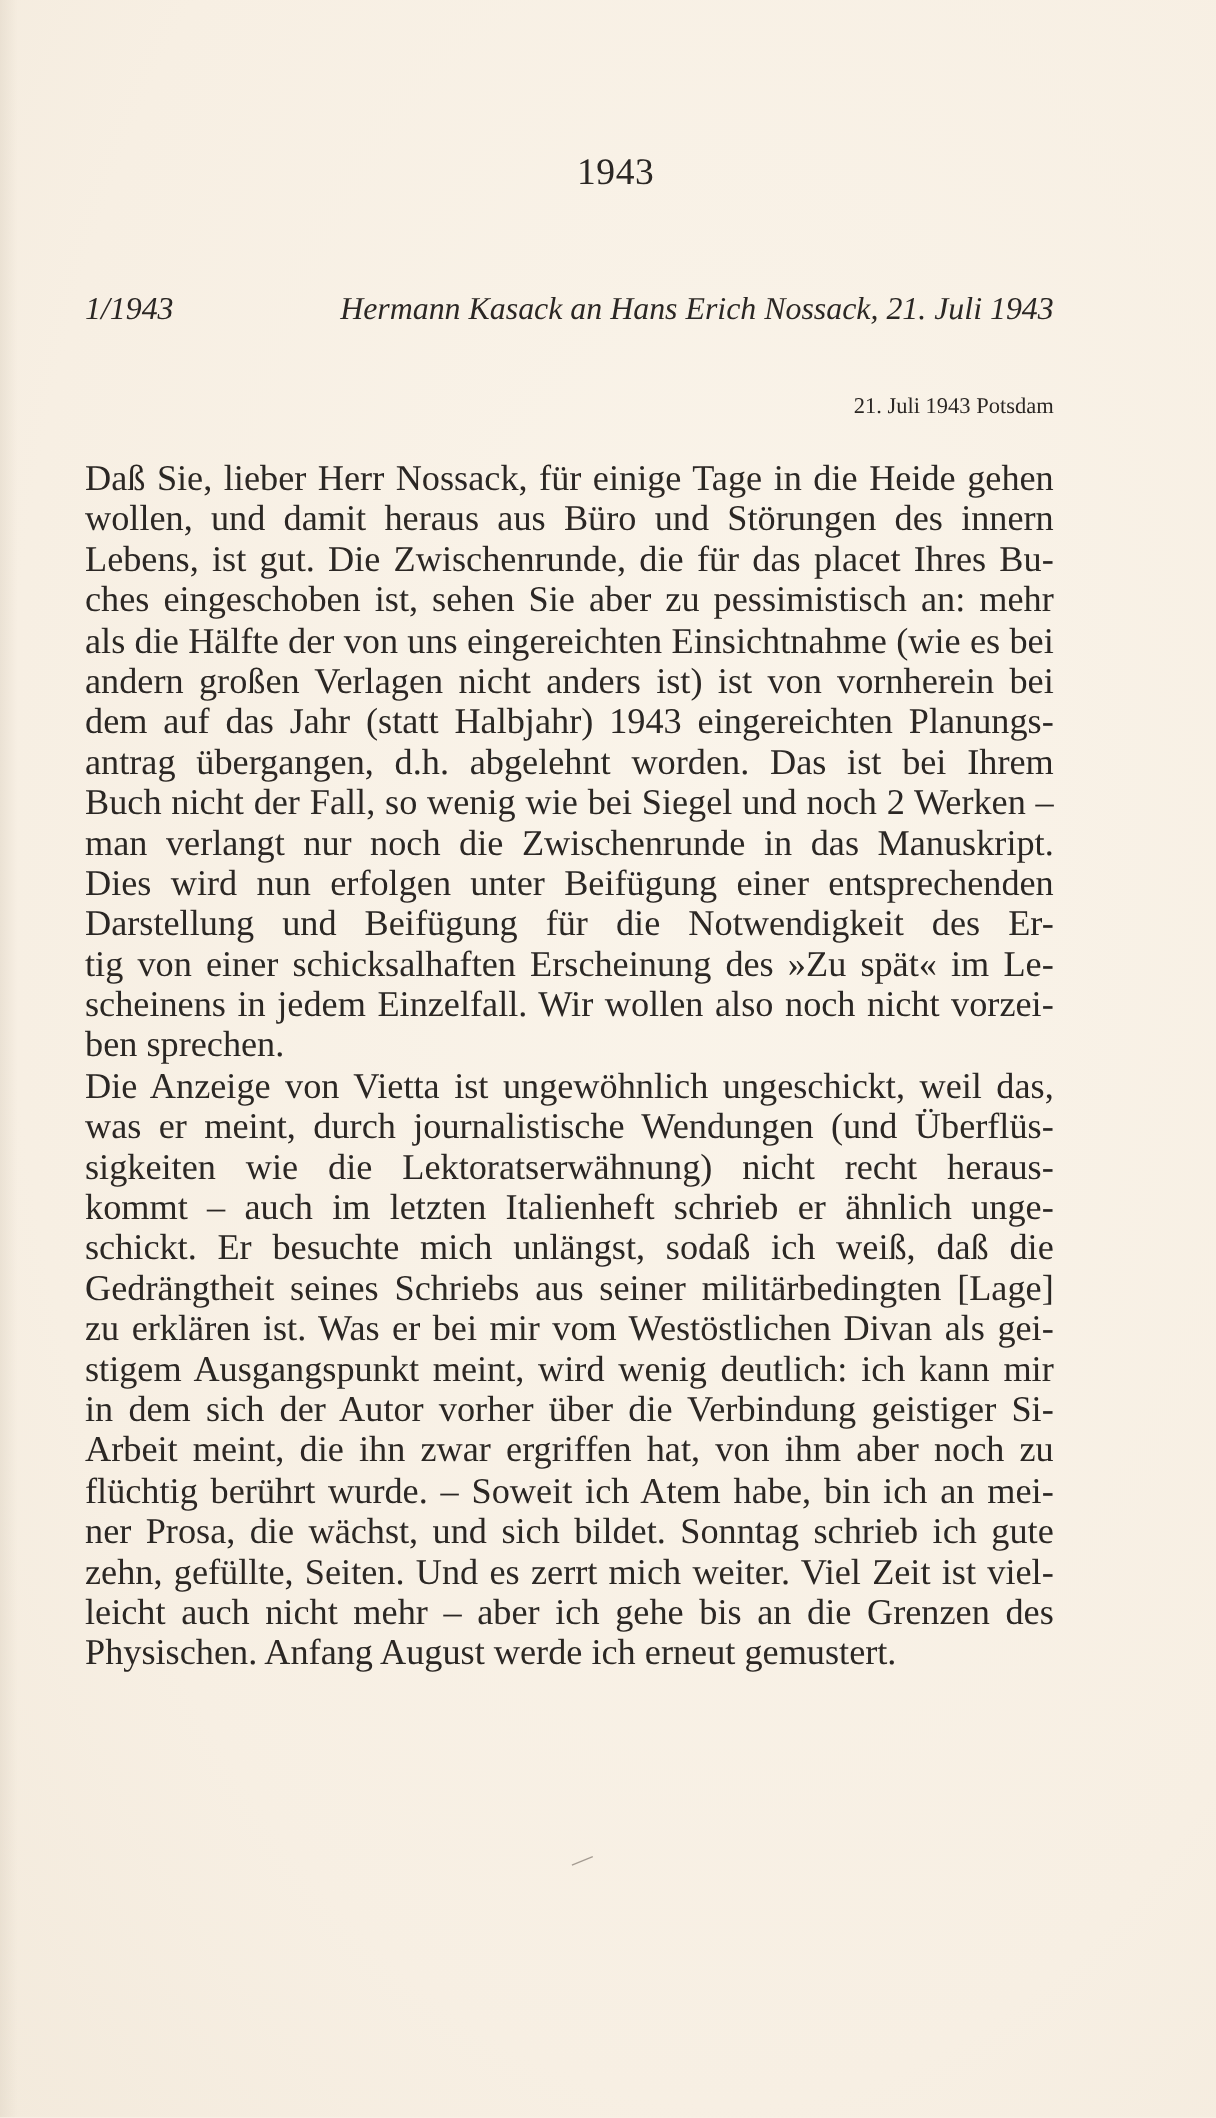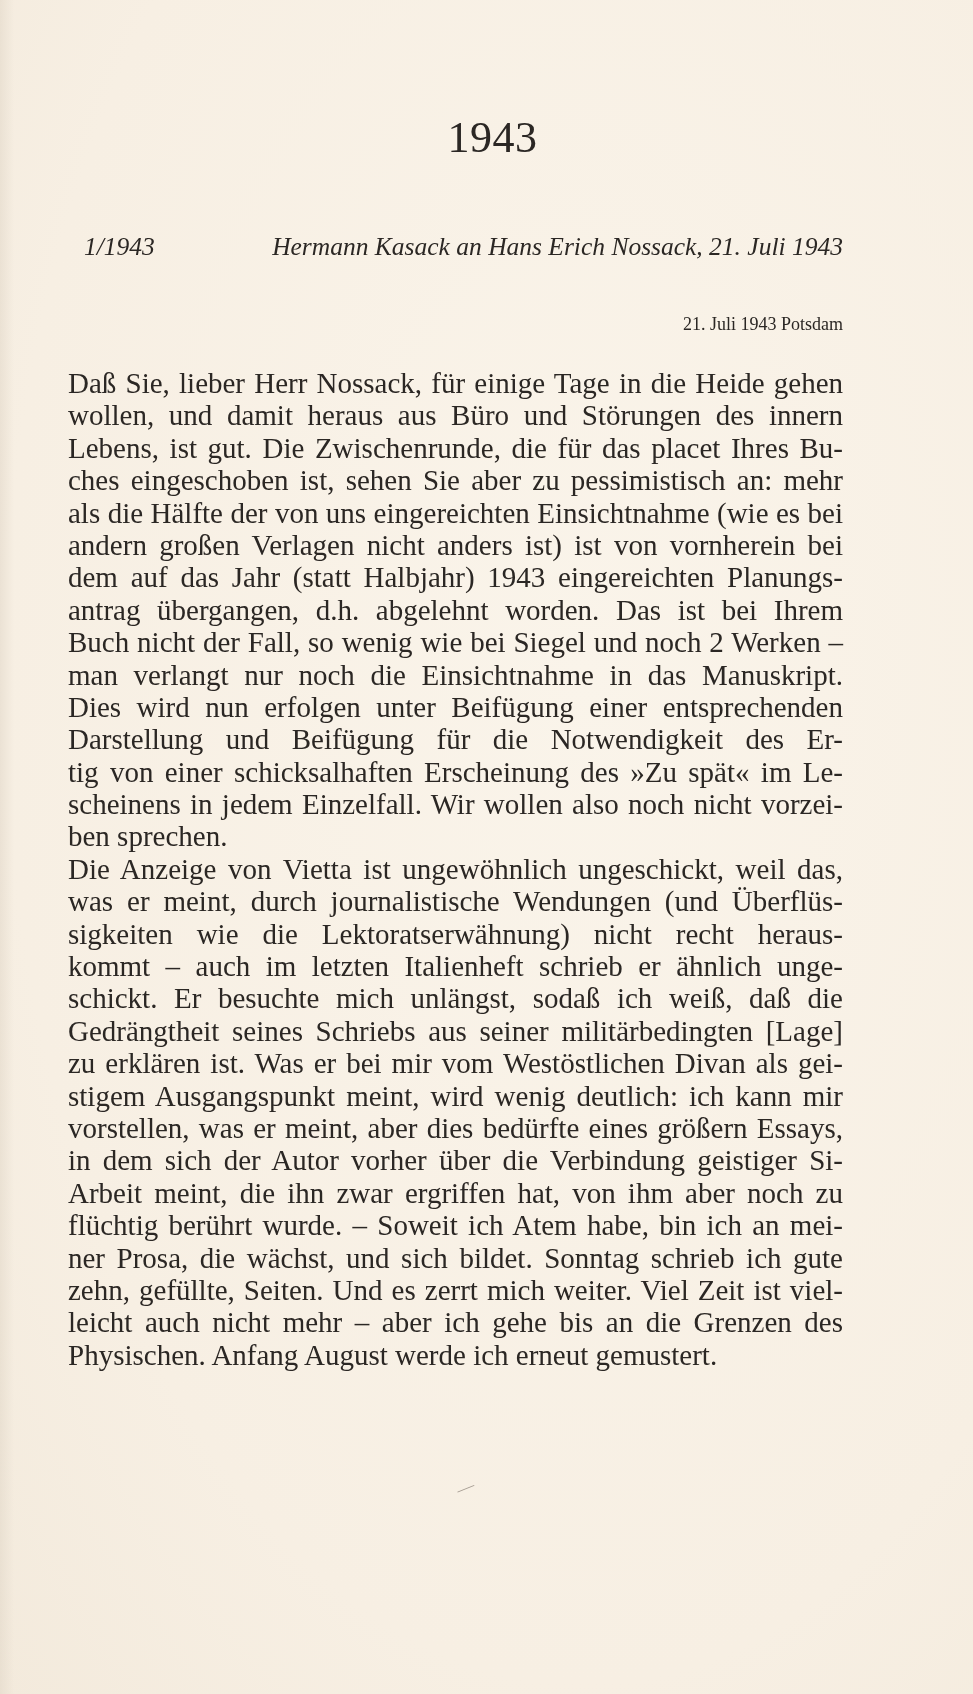--- a/index.html
+++ b/index.html
@@ -24,39 +24,39 @@
       background:
         linear-gradient(90deg, rgba(225,215,200,0.55) 0px, rgba(248,241,230,0) 14px),
         radial-gradient(ellipse at 60% 40%, #faf4ea 0%, #f7efe3 70%, #f3eadc 100%);
     }
     .year-heading {
       position: absolute;
       left: 0;
       width: 973px;
       top: 118px;
       text-align: center;
-      font-size: 44px;
+      font-size: 30px;
       line-height: 40px;
       letter-spacing: 0.5px;
       padding-left: 12px;
       box-sizing: border-box;
     }
     .letter-header {
       position: absolute;
       left: 68px;
       right: 130px;
       top: 229px;
       height: 36px;
       font-style: italic;
       font-size: 25.5px;
       line-height: 36px;
     }
     .letter-number {
       position: absolute;
-      left: 16px;
+      left: 0;
       top: 0;
     }
     .letter-title {
       position: absolute;
       right: 0;
       top: 0;
       white-space: nowrap;
     }
     .dateline {
       position: absolute;
@@ -112,35 +112,34 @@
   <div class="body-text" id="body-text">
       <span class="line">Daß Sie, lieber Herr Nossack, für einige Tage in die Heide gehen</span>
       <span class="line">wollen, und damit heraus aus Büro und Störungen des innern</span>
       <span class="line">Lebens, ist gut. Die Zwischenrunde, die für das placet Ihres Bu-</span>
       <span class="line">ches eingeschoben ist, sehen Sie aber zu pessimistisch an: mehr</span>
       <span class="line">als die Hälfte der von uns eingereichten Einsichtnahme (wie es bei</span>
       <span class="line">andern großen Verlagen nicht anders ist) ist von vornherein bei</span>
       <span class="line">dem auf das Jahr (statt Halbjahr) 1943 eingereichten Planungs-</span>
       <span class="line">antrag übergangen, d.h. abgelehnt worden. Das ist bei Ihrem</span>
       <span class="line">Buch nicht der Fall, so wenig wie bei Siegel und noch 2 Werken –</span>
-      <span class="line">man verlangt nur noch die Einsichtnahme in das Manuskript.</span>
+      <span class="line">man verlangt nur noch die Zwischenrunde in das Manuskript.</span>
       <span class="line">Dies wird nun erfolgen unter Beifügung einer entsprechenden</span>
       <span class="line">Darstellung und Beifügung für die Notwendigkeit des Er-</span>
       <span class="line">tig von einer schicksalhaften Erscheinung des »Zu spät« im Le-</span>
       <span class="line">scheinens in jedem Einzelfall. Wir wollen also noch nicht vorzei-</span>
       <span class="line last">ben sprechen.</span>
       <span class="line">Die Anzeige von Vietta ist ungewöhnlich ungeschickt, weil das,</span>
       <span class="line">was er meint, durch journalistische Wendungen (und Überflüs-</span>
       <span class="line">sigkeiten wie die Lektoratserwähnung) nicht recht heraus-</span>
       <span class="line">kommt – auch im letzten Italienheft schrieb er ähnlich unge-</span>
       <span class="line">schickt. Er besuchte mich unlängst, sodaß ich weiß, daß die</span>
       <span class="line">Gedrängtheit seines Schriebs aus seiner militärbedingten [Lage]</span>
       <span class="line">zu erklären ist. Was er bei mir vom Westöstlichen Divan als gei-</span>
       <span class="line">stigem Ausgangspunkt meint, wird wenig deutlich: ich kann mir</span>
-      <span class="line">vorstellen, was er meint, aber dies bedürfte eines größern Essays,</span>
       <span class="line">in dem sich der Autor vorher über die Verbindung geistiger Si-</span>
       <span class="line">Arbeit meint, die ihn zwar ergriffen hat, von ihm aber noch zu</span>
       <span class="line">flüchtig berührt wurde. – Soweit ich Atem habe, bin ich an mei-</span>
       <span class="line">ner Prosa, die wächst, und sich bildet. Sonntag schrieb ich gute</span>
       <span class="line">zehn, gefüllte, Seiten. Und es zerrt mich weiter. Viel Zeit ist viel-</span>
       <span class="line">leicht auch nicht mehr – aber ich gehe bis an die Grenzen des</span>
       <span class="line last">Physischen. Anfang August werde ich erneut gemustert.</span>
     </div>
 
   <div class="mark"></div>

